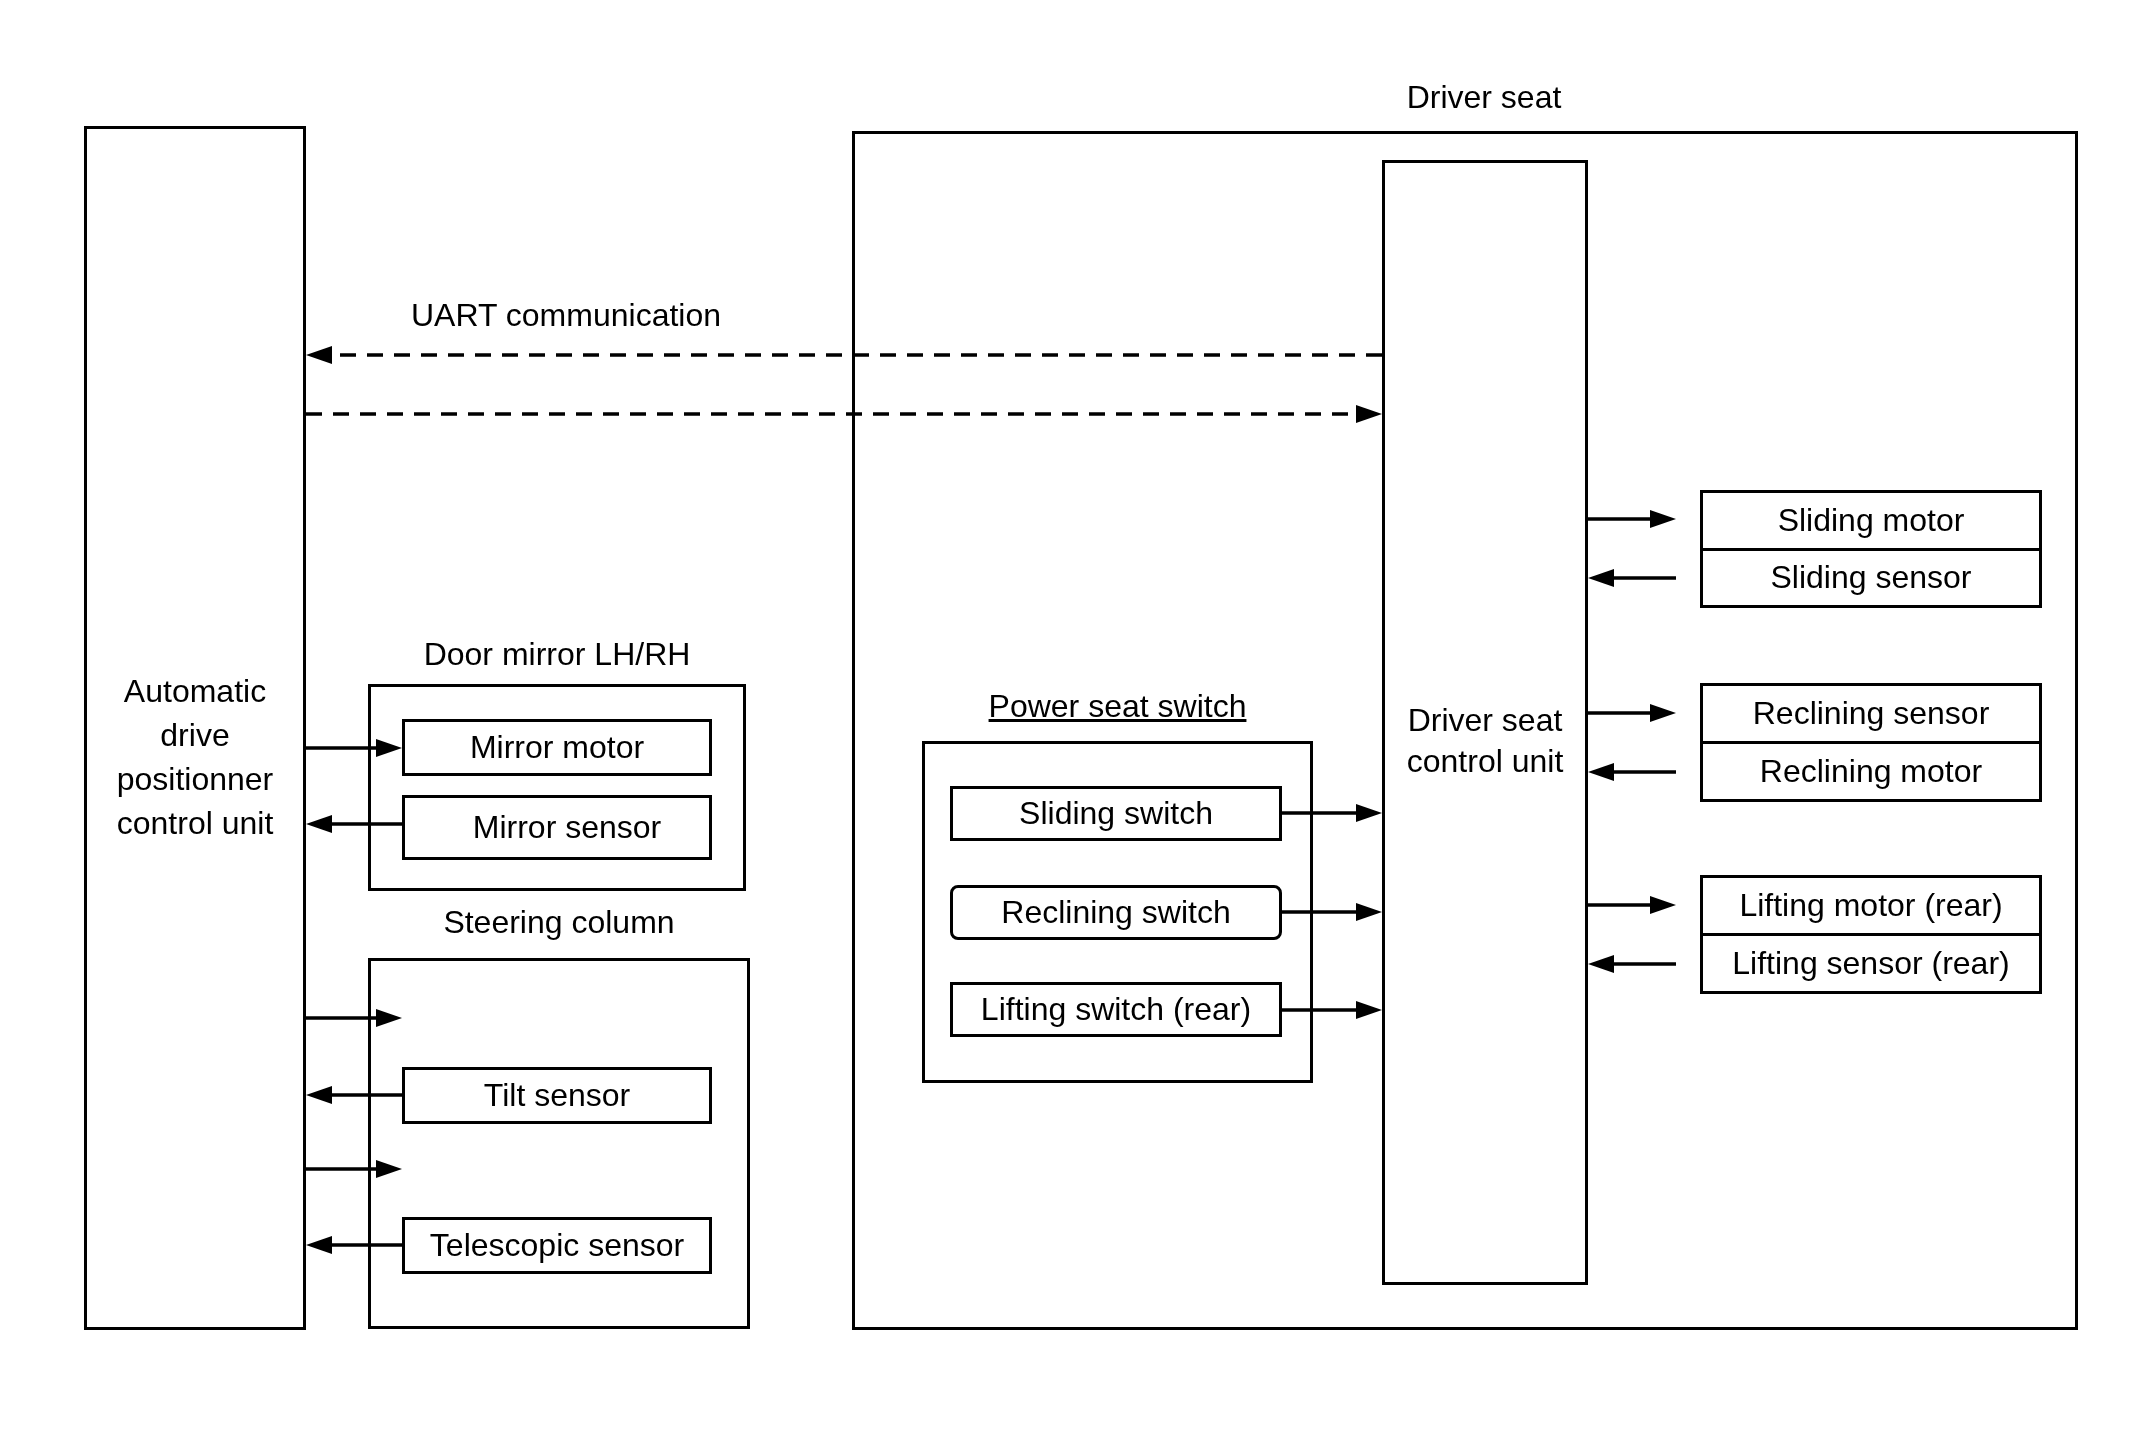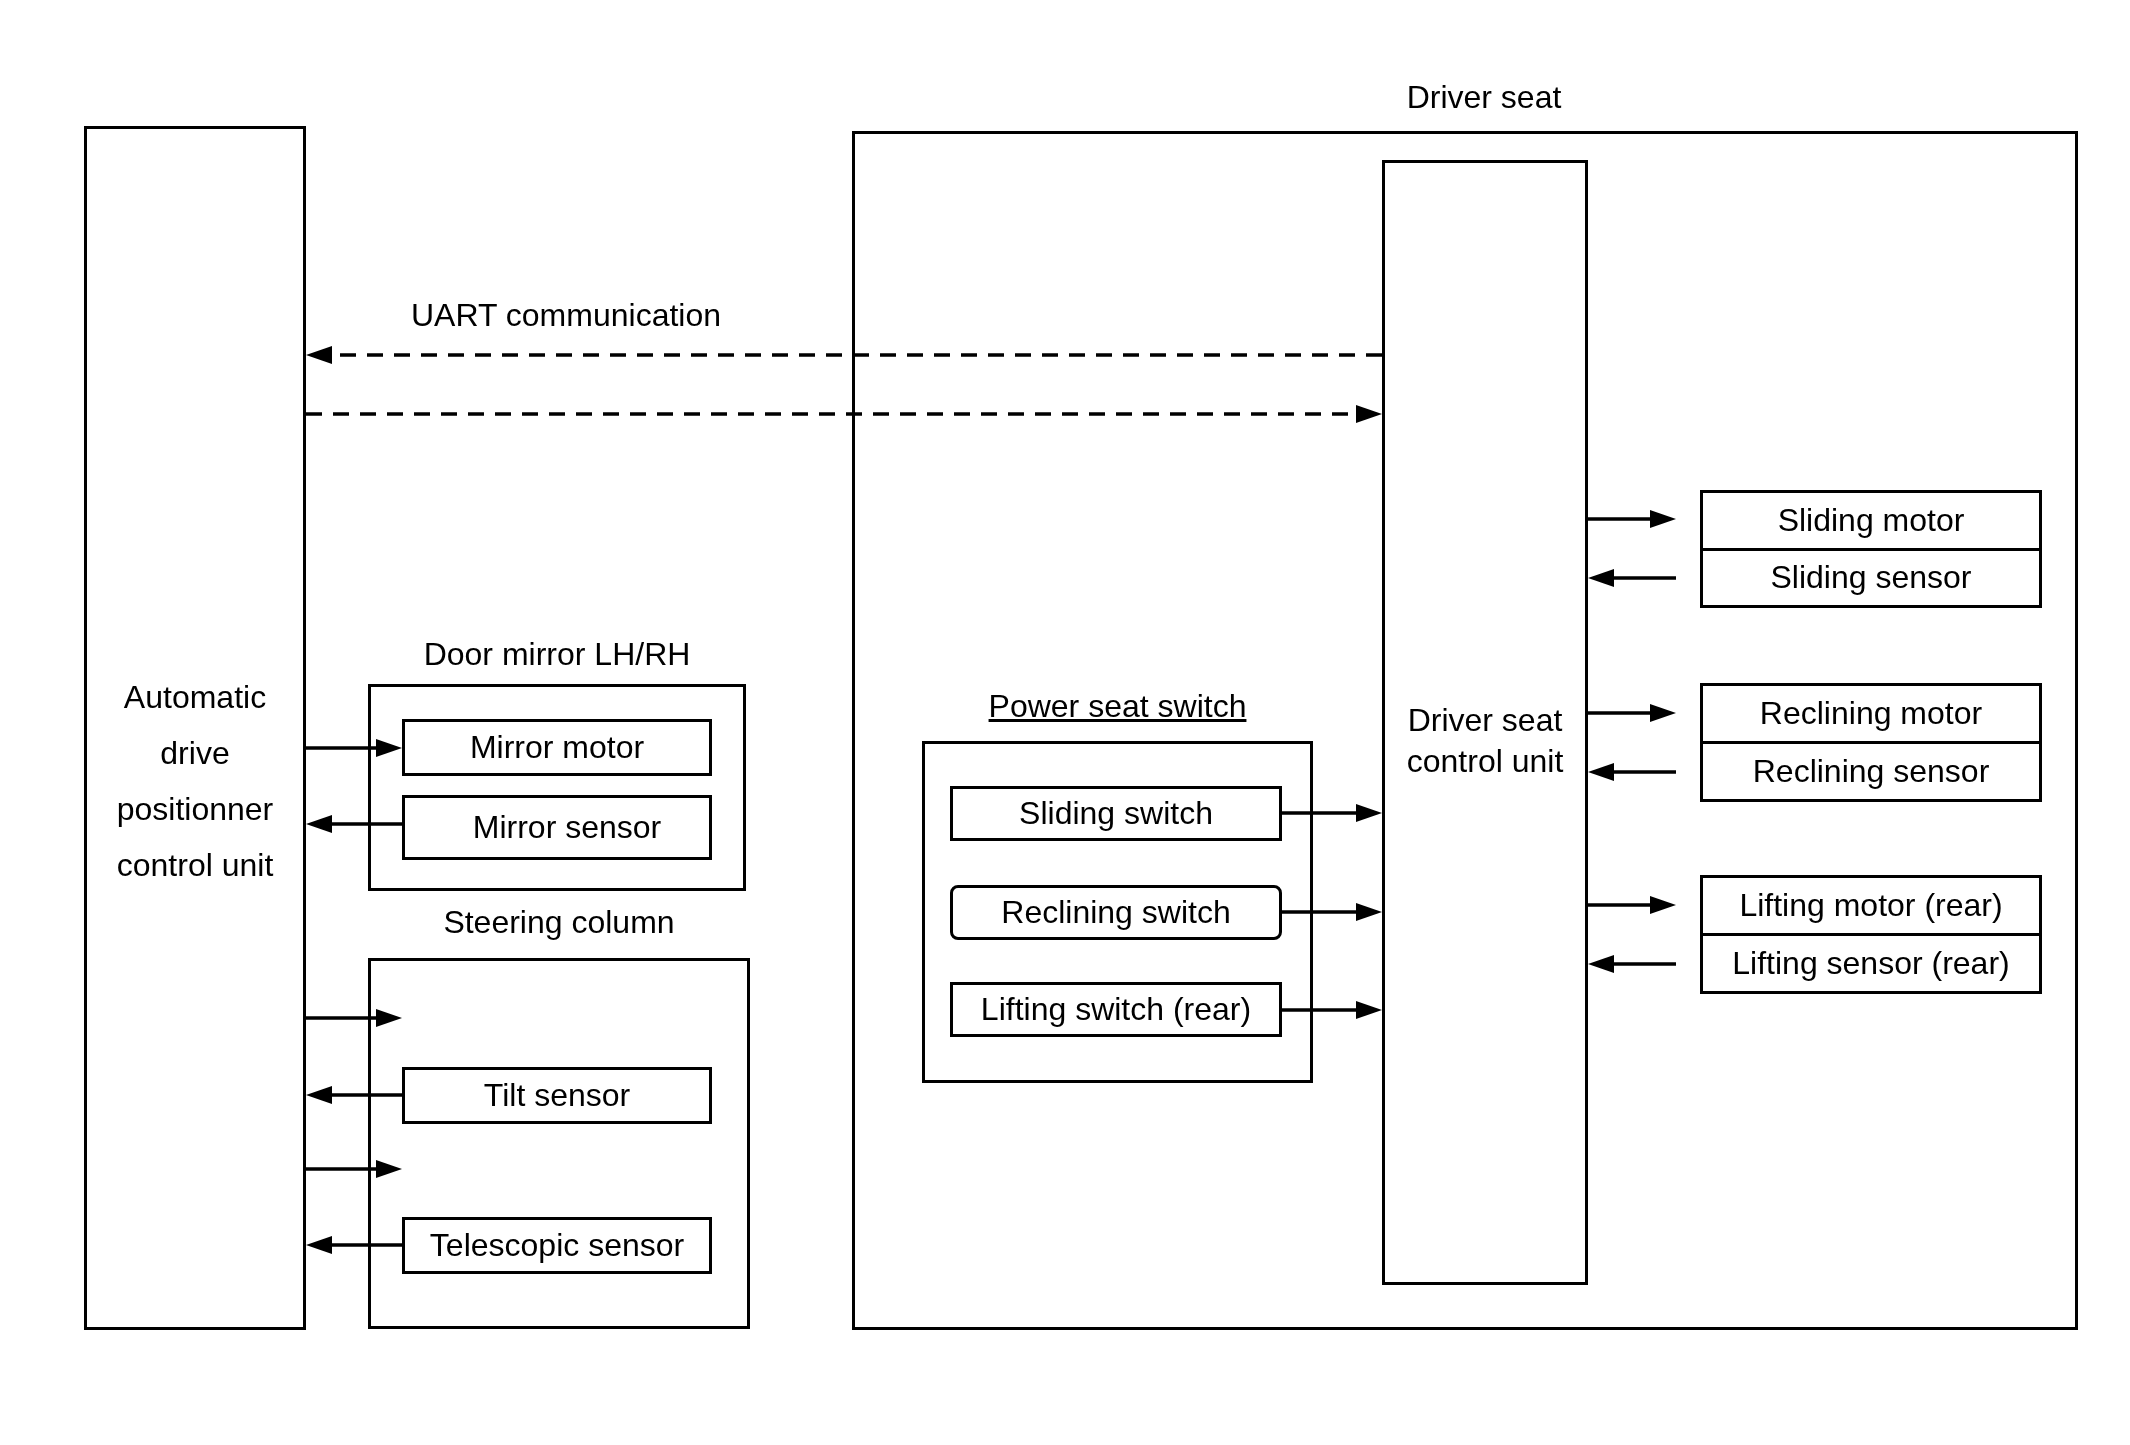--- a/index.html
+++ b/index.html
@@ -25,21 +25,21 @@
     white-space: nowrap;
     overflow: visible;
   }
   .title { text-align: center; font-size: 32px; white-space: nowrap; }
   .vlabel {
     position: absolute;
     left: -12px;
     right: -12px;
     text-align: center;
     font-size: 32px;
-    line-height: 56px;
+    line-height: 44px;
     white-space: pre-line;
   }
   .pair {
     border: 3px solid #000;
     background: #fff;
     display: flex;
     flex-direction: column;
     margin-left: 24px;
   }
   .pair-row {
@@ -92,22 +92,22 @@
   <div class="abs box" style="left:922px; top:741px; width:391px; height:342px;"></div>
   <div class="abs item" style="left:950px; top:786px; width:332px; height:55px;">Sliding switch</div>
   <div class="abs item" style="left:950px; top:885px; width:332px; height:55px;border-radius:8px;">Reclining switch</div>
   <div class="abs item" style="left:950px; top:982px; width:332px; height:55px;">Lifting switch (rear)</div>
 
   <div class="abs pair" style="left:1676px; top:490px; width:342px; height:118px;">
     <div class="pair-row">Sliding motor</div>
     <div class="pair-row">Sliding sensor</div>
   </div>
   <div class="abs pair" style="left:1676px; top:683px; width:342px; height:119px;">
+    <div class="pair-row">Reclining sensor</div>
     <div class="pair-row">Reclining motor</div>
-    <div class="pair-row">Reclining sensor</div>
   </div>
   <div class="abs pair" style="left:1676px; top:875px; width:342px; height:119px;">
     <div class="pair-row">Lifting motor (rear)</div>
     <div class="pair-row">Lifting sensor (rear)</div>
   </div>
 
   <svg class="arrows" width="2130" height="1445" viewBox="0 0 2130 1445">
 
     <g>
       <line class="dashed" x1="1382" y1="355" x2="334" y2="355"></line>

